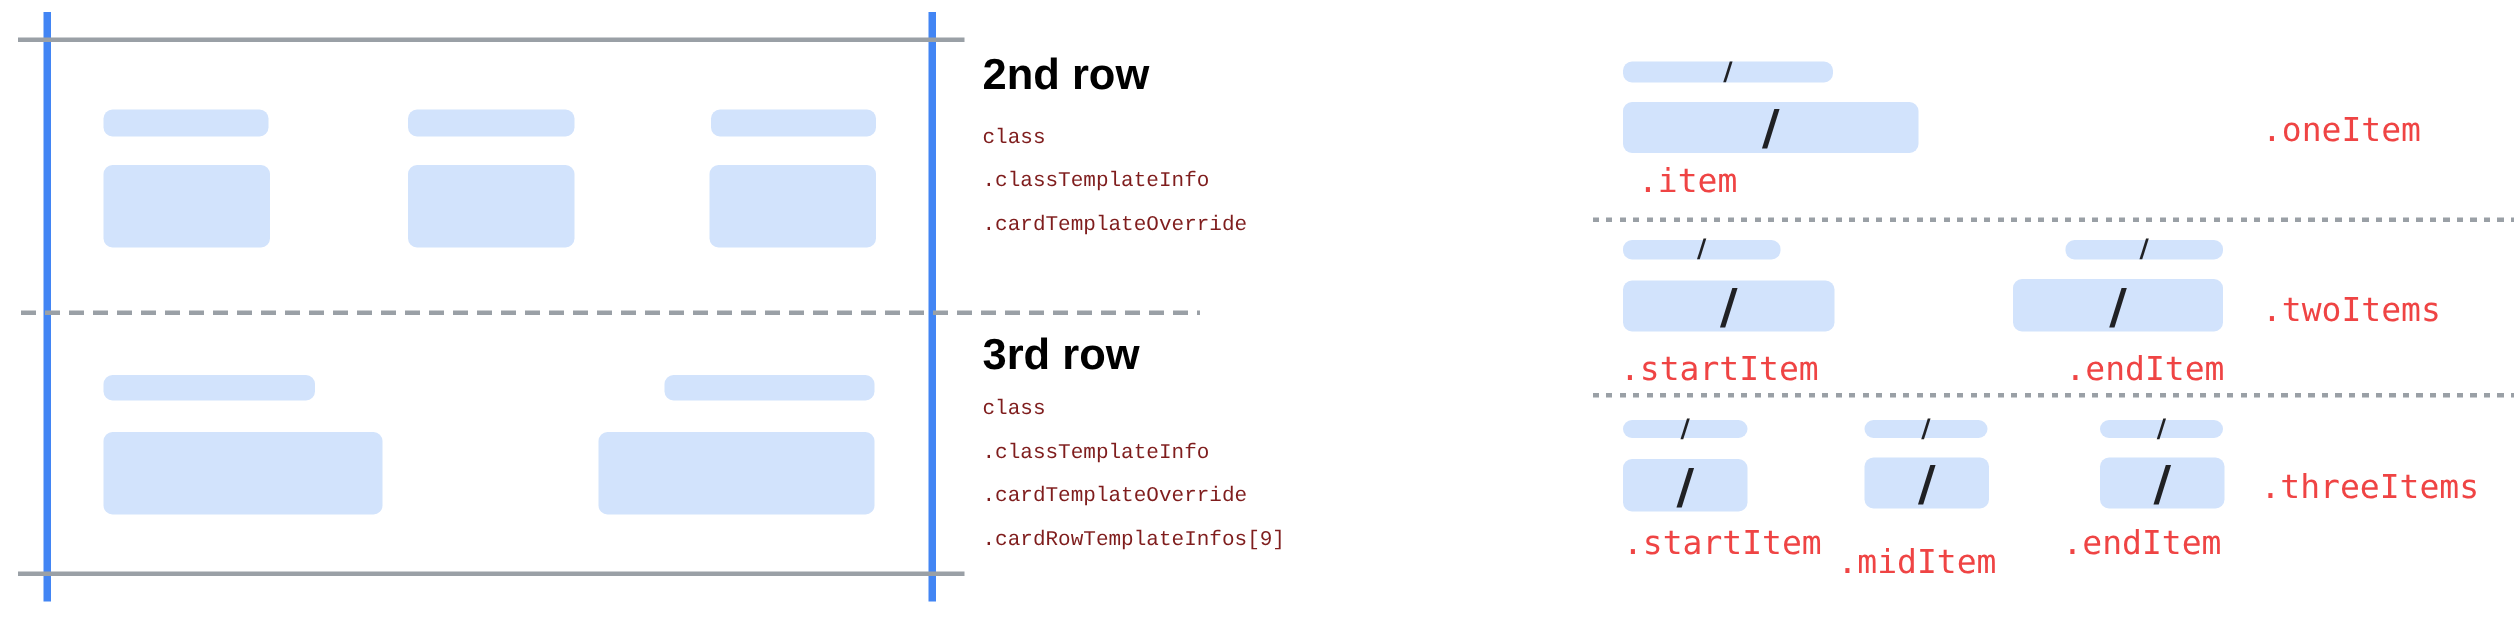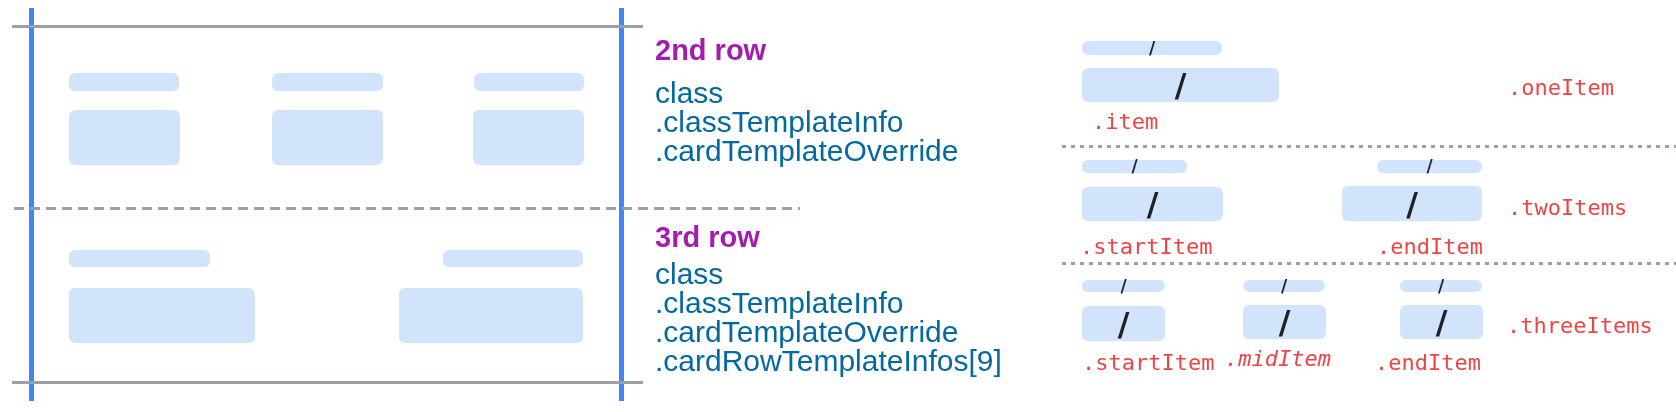--- a/index.html
+++ b/index.html
@@ -13,23 +13,23 @@
   .dotline{position:absolute;left:1062px;width:614px;height:3px;
            background:repeating-linear-gradient(90deg,#9aa0a6 0 4px,transparent 4px 9px);}
   
   .ph{position:absolute;background:#d2e3fc;border-radius:6px;
       display:flex;align-items:center;justify-content:center;}
   .slash{color:#202124;font-weight:700;font-family:"DejaVu Sans",sans-serif;line-height:1;}
   .slash-sm{font-size:17px;}
   .slash-lg{font-size:32px;}
   
   .heading{position:absolute;left:655px;font-weight:700;font-size:29px;line-height:32px;
-           color:#a21caf;white-space:nowrap;}
-  .codeblock{position:absolute;left:655px;font-family:Liberation Sans, sans-serif;
-             font-size:30px;line-height:29px;color:#0369a1;white-space:nowrap;}
+           color:#000000;white-space:nowrap;}
+  .codeblock{position:absolute;left:655px;font-family:Liberation Mono, monospace;
+             font-size:14px;line-height:29px;color:#7f1d1d;white-space:nowrap;}
   .mlabel{position:absolute;font-family:"DejaVu Sans Mono","Liberation Mono",monospace;
           font-size:22px;line-height:24px;color:#ef4444;white-space:nowrap;}
 </style>
 </head>
 <body>
 
 <div class="screen">
 
   <div>
     <div class="vline" style="left:29px;"></div>
@@ -112,18 +112,18 @@
     <div class="ph" style="left:1243px;top:305px;width:83px;height:34px;">
       <span class="slash slash-lg">/</span>
     </div>
     <div class="ph" style="left:1400px;top:280px;width:82px;height:12px;">
       <span class="slash slash-sm">/</span>
     </div>
     <div class="ph" style="left:1400px;top:305px;width:83px;height:34px;">
       <span class="slash slash-lg">/</span>
     </div>
     <div class="mlabel" style="left:1082px;top:351px;">.startItem</div>
-    <div class="mlabel" style="left:1225px;top:347px;font-style:italic;">.midItem</div>
+    <div class="mlabel" style="left:1225px;top:364px;">.midItem</div>
     <div class="mlabel" style="left:1375px;top:351px;">.endItem</div>
     <div class="mlabel" style="left:1507px;top:314px;">.threeItems</div>
   </div>
 
 </div>
 
 </body></html>

